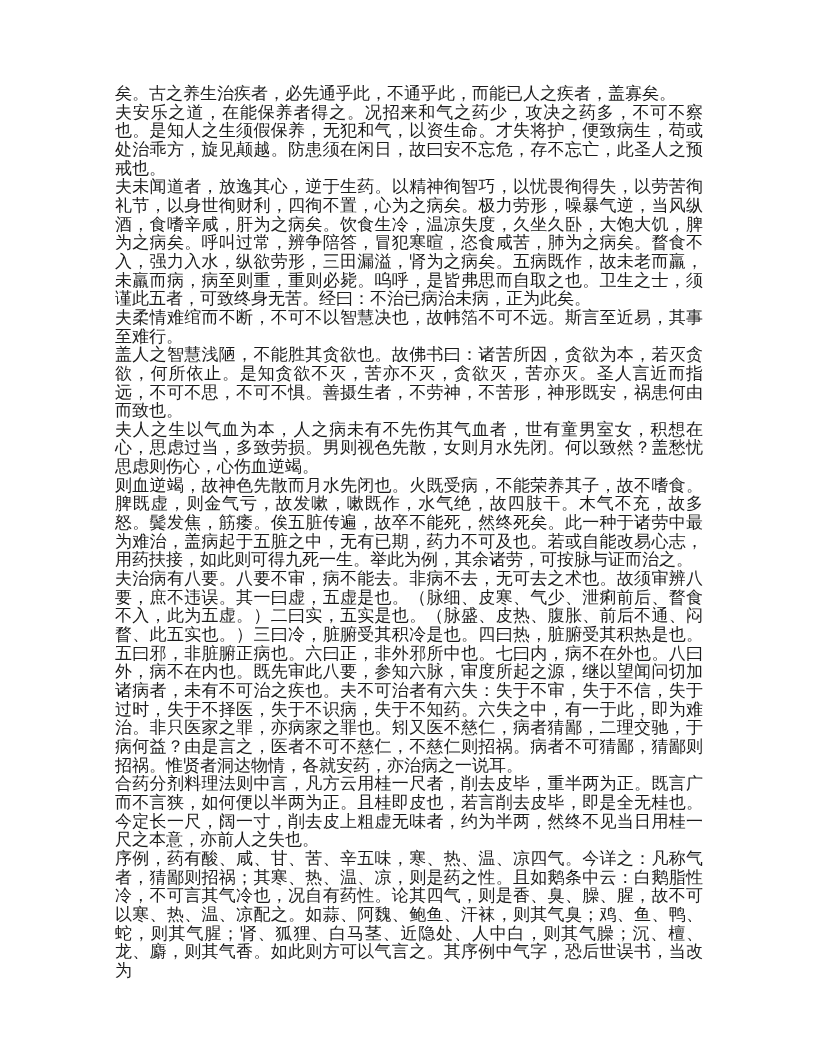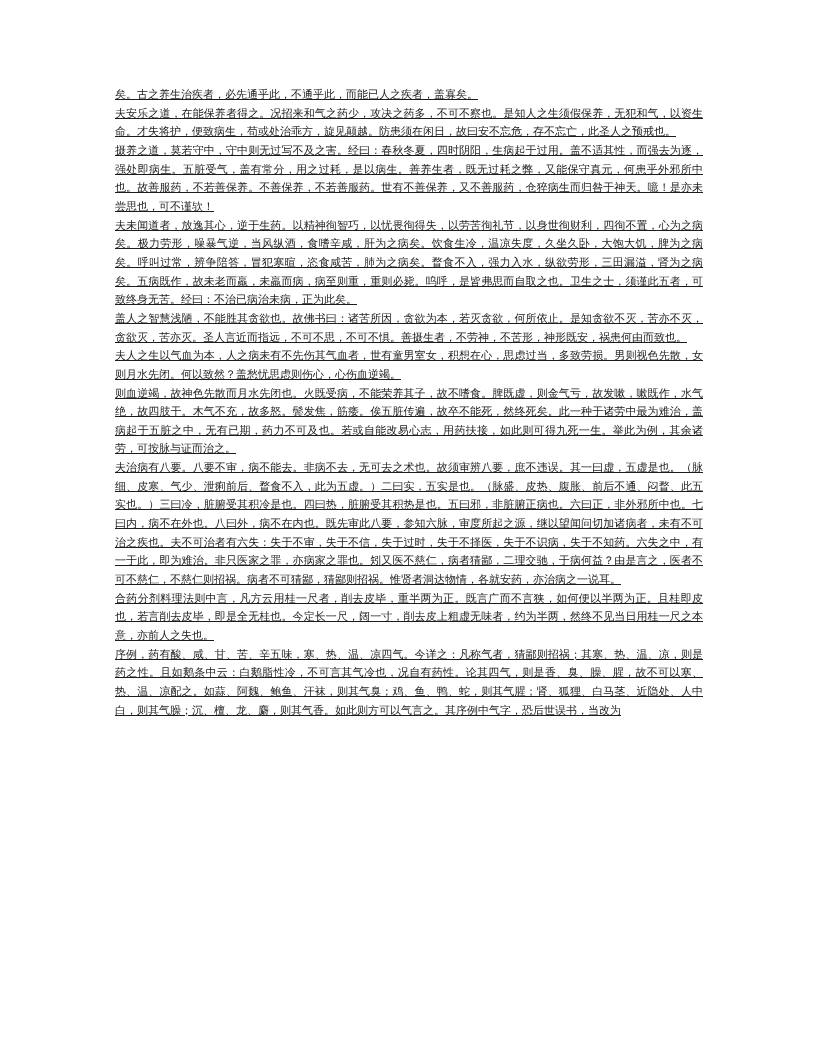--- a/index.html
+++ b/index.html
@@ -13,42 +13,41 @@
     height: 1056px;
     background: #ffffff;
     overflow: hidden;
   }
   .text-block {
     position: absolute;
     left: 115px;
     top: 85px;
     width: 588px;
     font-family: "Liberation Serif", "DejaVu Serif", serif;
-    font-size: 11px;
+    font-size: 17px;
     line-height: 18.65px;
     color: #1c1c1c;
     text-align: justify;
     text-justify: inter-character;
-    text-decoration: underline;
   }
   .text-block p {
     margin: 0;
     padding: 0;
     word-break: break-all;
   }
 </style>
 </head>
 <body>
 
 <div class="page">
   <div class="text-block">
     <p>矣。古之养生治疾者，必先通乎此，不通乎此，而能已人之疾者，盖寡矣。</p>
     <p>夫安乐之道，在能保养者得之。况招来和气之药少，攻决之药多，不可不察也。是知人之生须假保养，无犯和气，以资生命。才失将护，便致病生，苟或处治乖方，旋见颠越。防患须在闲日，故曰安不忘危，存不忘亡，此圣人之预戒也。</p>
-    <p>摄养之道，莫若守中，守中则无过写不及之害。经曰：春秋冬夏，四时阴阳，生病起于过用。盖不适其性，而强去为逐，强处即病生。五脏受气，盖有常分，用之过耗，是以病生。善养生者，既无过耗之弊，又能保守真元，何患乎外邪所中也。故善服药，不若善保养。不善保养，不若善服药。世有不善保养，又不善服药，仓猝病生而归咎于神天。噫！是亦未尝思也，可不谨欤！</p>
     <p>夫未闻道者，放逸其心，逆于生药。以精神徇智巧，以忧畏徇得失，以劳苦徇礼节，以身世徇财利，四徇不置，心为之病矣。极力劳形，噪暴气逆，当风纵酒，食嗜辛咸，肝为之病矣。饮食生冷，温凉失度，久坐久卧，大饱大饥，脾为之病矣。呼叫过常，辨争陪答，冒犯寒暄，恣食咸苦，肺为之病矣。瞀食不入，强力入水，纵欲劳形，三田漏溢，肾为之病矣。五病既作，故未老而羸，未羸而病，病至则重，重则必毙。呜呼，是皆弗思而自取之也。卫生之士，须谨此五者，可致终身无苦。经曰：不治已病治未病，正为此矣。</p>
+    <p>夫柔情难绾而不断，不可不以智慧决也，故帏箔不可不远。斯言至近易，其事至难行。</p>
     <p>盖人之智慧浅陋，不能胜其贪欲也。故佛书曰：诸苦所因，贪欲为本，若灭贪欲，何所依止。是知贪欲不灭，苦亦不灭，贪欲灭，苦亦灭。圣人言近而指远，不可不思，不可不惧。善摄生者，不劳神，不苦形，神形既安，祸患何由而致也。</p>
     <p>夫人之生以气血为本，人之病未有不先伤其气血者，世有童男室女，积想在心，思虑过当，多致劳损。男则视色先散，女则月水先闭。何以致然？盖愁忧思虑则伤心，心伤血逆竭。</p>
     <p>则血逆竭，故神色先散而月水先闭也。火既受病，不能荣养其子，故不嗜食。脾既虚，则金气亏，故发嗽，嗽既作，水气绝，故四肢干。木气不充，故多怒。鬓发焦，筋痿。俟五脏传遍，故卒不能死，然终死矣。此一种于诸劳中最为难治，盖病起于五脏之中，无有已期，药力不可及也。若或自能改易心志，用药扶接，如此则可得九死一生。举此为例，其余诸劳，可按脉与证而治之。</p>
     <p>夫治病有八要。八要不审，病不能去。非病不去，无可去之术也。故须审辨八要，庶不违误。其一曰虚，五虚是也。（脉细、皮寒、气少、泄痢前后、瞀食不入，此为五虚。）二曰实，五实是也。（脉盛、皮热、腹胀、前后不通、闷瞀、此五实也。）三曰冷，脏腑受其积冷是也。四曰热，脏腑受其积热是也。五曰邪，非脏腑正病也。六曰正，非外邪所中也。七曰内，病不在外也。八曰外，病不在内也。既先审此八要，参知六脉，审度所起之源，继以望闻问切加诸病者，未有不可治之疾也。夫不可治者有六失：失于不审，失于不信，失于过时，失于不择医，失于不识病，失于不知药。六失之中，有一于此，即为难治。非只医家之罪，亦病家之罪也。矧又医不慈仁，病者猜鄙，二理交驰，于病何益？由是言之，医者不可不慈仁，不慈仁则招祸。病者不可猜鄙，猜鄙则招祸。惟贤者洞达物情，各就安药，亦治病之一说耳。</p>
     <p>合药分剂料理法则中言，凡方云用桂一尺者，削去皮毕，重半两为正。既言广而不言狭，如何便以半两为正。且桂即皮也，若言削去皮毕，即是全无桂也。今定长一尺，阔一寸，削去皮上粗虚无味者，约为半两，然终不见当日用桂一尺之本意，亦前人之失也。</p>
     <p>序例，药有酸、咸、甘、苦、辛五味，寒、热、温、凉四气。今详之：凡称气者，猜鄙则招祸；其寒、热、温、凉，则是药之性。且如鹅条中云：白鹅脂性冷，不可言其气冷也，况自有药性。论其四气，则是香、臭、臊、腥，故不可以寒、热、温、凉配之。如蒜、阿魏、鲍鱼、汗袜，则其气臭；鸡、鱼、鸭、蛇，则其气腥；肾、狐狸、白马茎、近隐处、人中白，则其气臊；沉、檀、龙、麝，则其气香。如此则方可以气言之。其序例中气字，恐后世误书，当改为</p>
   </div>
 </div>
 
 </body></html>

